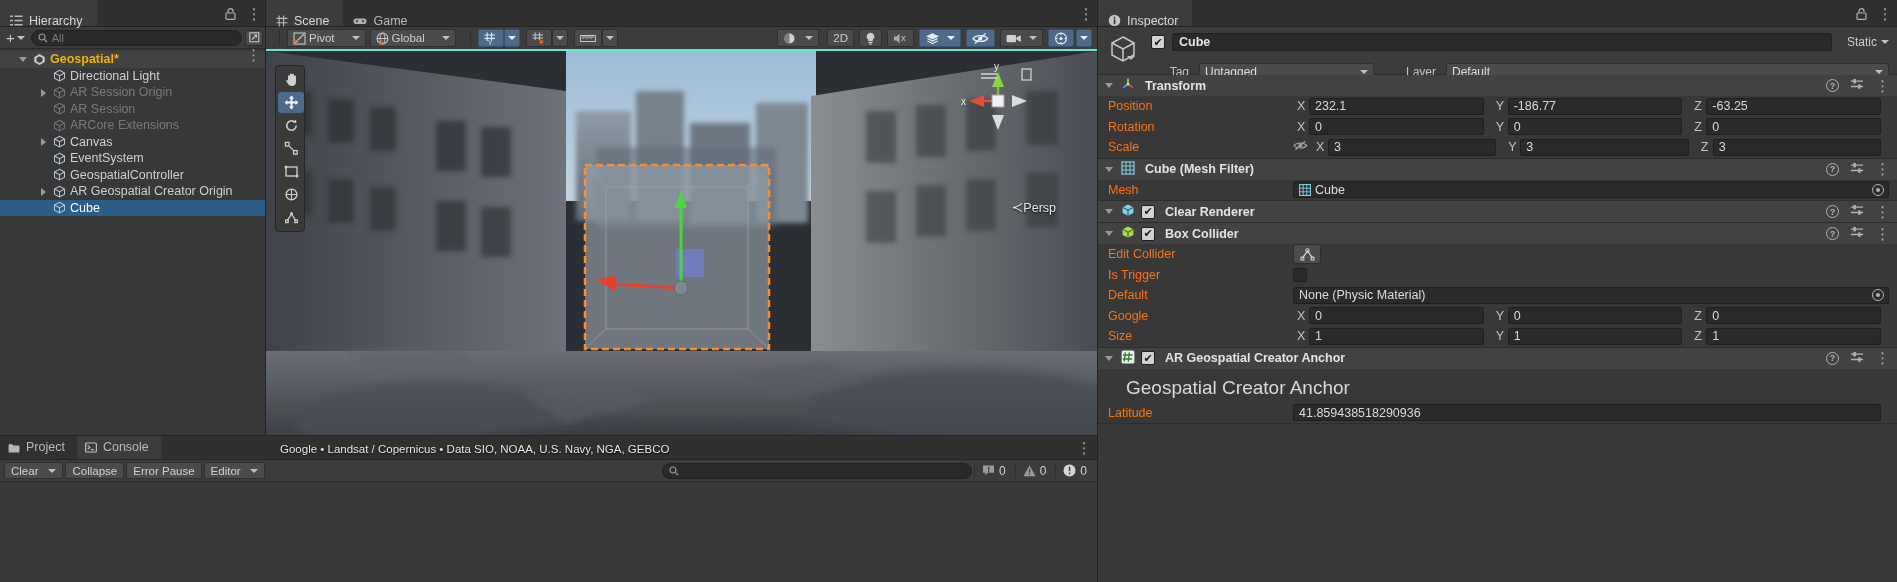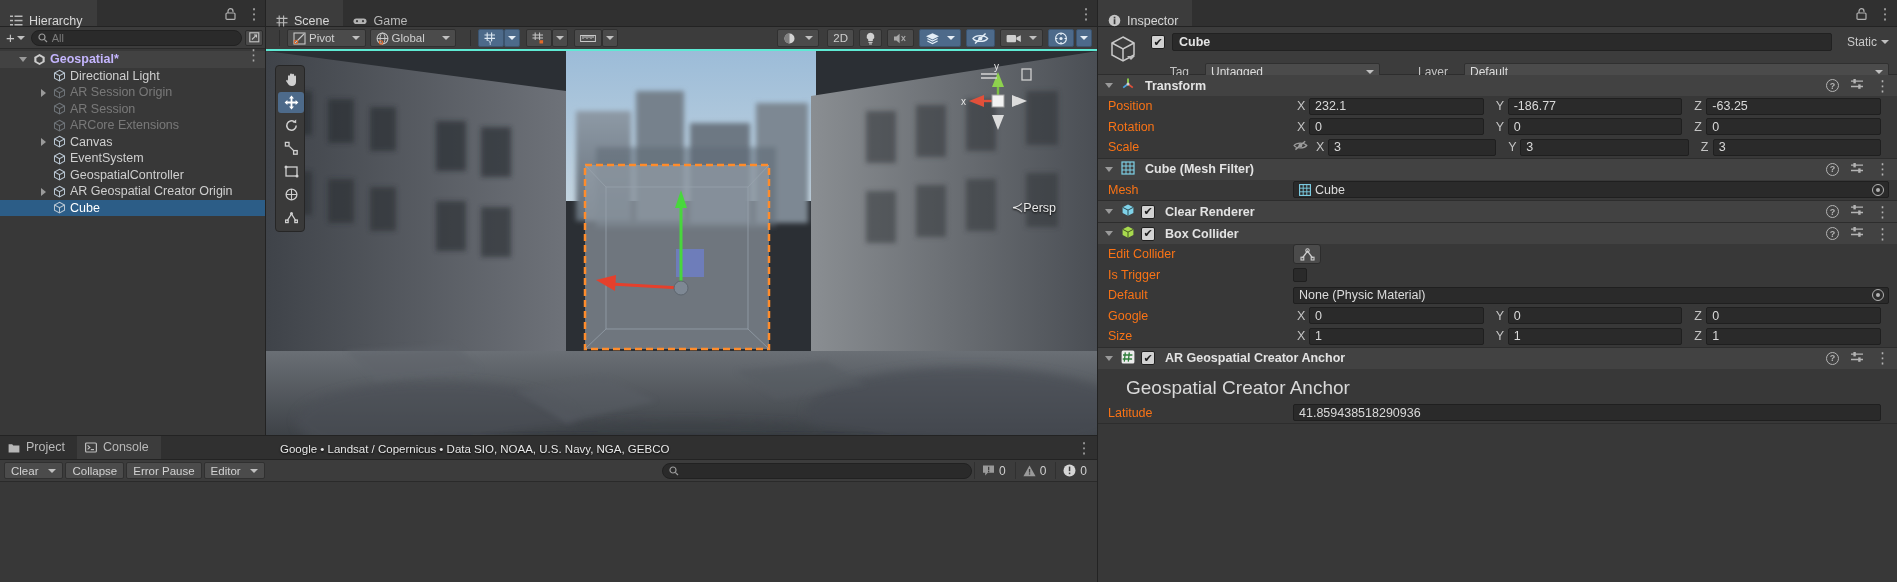--- a/index.html
+++ b/index.html
@@ -54,21 +54,21 @@
 
   .tree { padding-top:2px; }
   .tree-row {
     height:16.5px; display:flex; align-items:center; gap:4px;
     padding-left:0; cursor:pointer; position:relative; white-space:nowrap;
   }
   .tree-row.selected { background:#2c5d87; }
   .tree-row.root { background:#424242; }
   .tree-row.dim .tname, .tree-row.dim .cube-ico { opacity:0.42; }
   .tname { font-size:12.5px; color:#cfcfcf; }
-  .tree-row.root .tname { font-weight:bold; color:#c4b5fd;text-align:center; }
+  .tree-row.root .tname { font-weight:bold; color:#eab308;text-align:center; }
   .tree-row.selected .tname { color:#ffffff; }
   .twisty { width:11px; height:11px; display:inline-block; position:relative; flex:none; }
   .twisty.closed::before {
     content:""; position:absolute; left:3px; top:2px;
     border-left:5px solid #9a9a9a; border-top:4px solid transparent; border-bottom:4px solid transparent;
   }
   .twisty.open::before {
     content:""; position:absolute; left:1px; top:3px;
     border-top:5px solid #9a9a9a; border-left:4px solid transparent; border-right:4px solid transparent;
   }
@@ -126,21 +126,21 @@
   .chk::after { content:"✔"; font-size:11px; color:#1d1d1d; line-height:1; }
   .chk.dark { background:#2a2a2a; }
   .chk.dark::after { content:""; }
   .name-field {
     height:18px; background:#2a2a2a; border:1px solid #212121; border-radius:2px;
     display:flex; align-items:center; padding:0 6px; color:#e4e4e4;
     font-weight:bold; font-size:12.5px; flex:1; cursor:text;
   }
   .static-wrap { display:flex; align-items:center; gap:4px; color:#c9c9c9; font-size:12px; margin-left:8px;}
 
-  .tag-row { display:flex; align-items:center; gap:16px; margin-top:12px; width:100%; }
+  .tag-row { display:flex; align-items:center; gap:10px; margin-top:12px; width:100%; }
   .lbl-sm { color:#c2c2c2; font-size:12px; }
   .dd {
     height:17px; background:#4b4b4b; border:1px solid #303030; border-radius:2px;
     display:flex; align-items:center; padding:0 5px; color:#dcdcdc; font-size:12px;
     justify-content:space-between; cursor:pointer;
   }
 
   .comp { border-bottom:1px solid #2d2d2d; }
   .comp-hdr {
     height:21px; background:#424242; display:flex; align-items:center; gap:6px;

